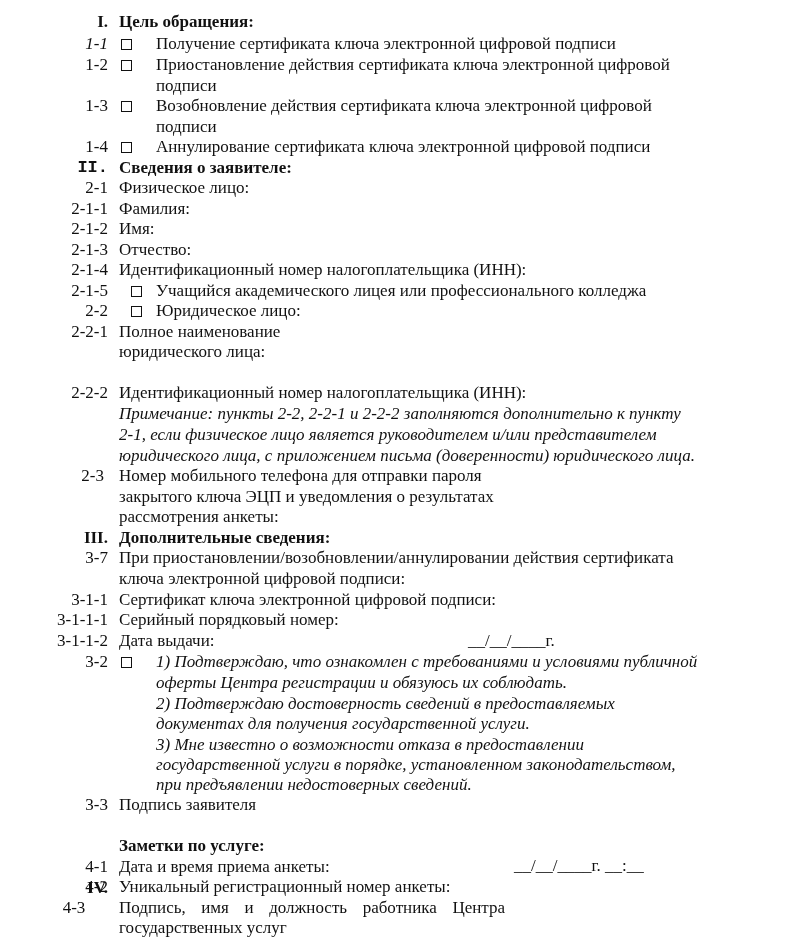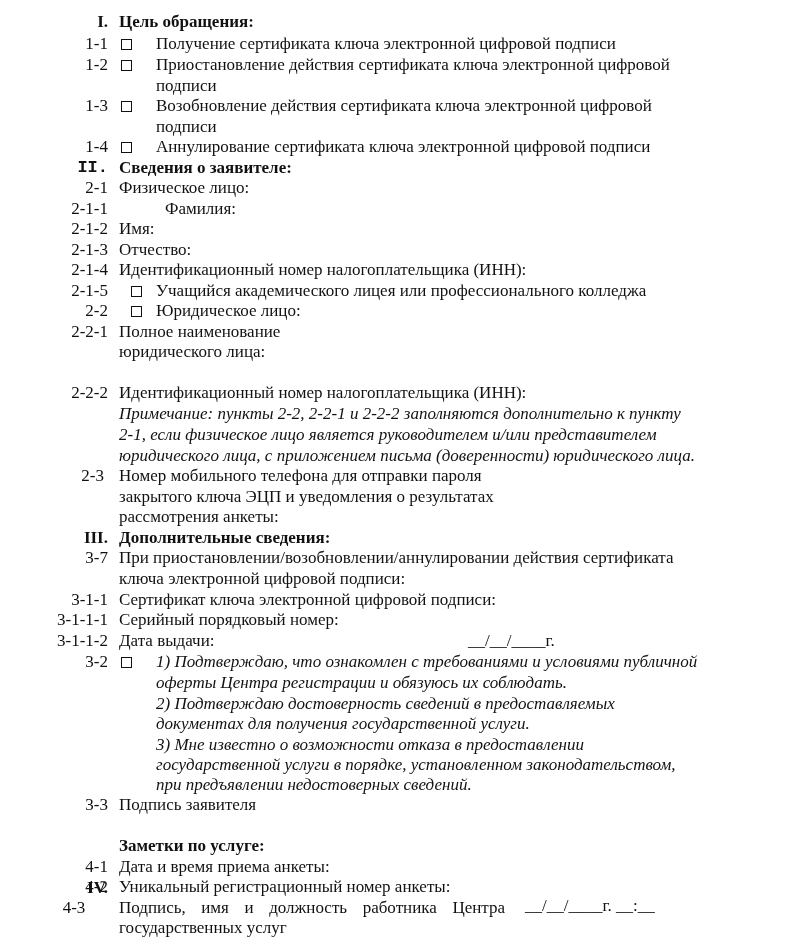--- a/index.html
+++ b/index.html
@@ -11,21 +11,21 @@
   .ital { font-style:italic; }
   .cb { position:absolute; width:11px; height:11px; border:1.6px solid #111; box-sizing:border-box; }
   .just { text-align:justify; text-align-last:justify; }
 </style>
 </head>
 <body>
 
 <div class="num bold" style="left:60px;width:48px;top:12px;">I.</div>
 <div class="line bold" style="left:119px;top:12px;">Цель обращения:</div>
 
-<div class="num" style="left:40px;width:68px;top:34px;">1-1</div>
+<div class="num" style="left:40px;width:68px;top:34px;font-style:italic;">1-1</div>
 <div class="cb" style="left:121px;top:39px;"></div>
 <div class="line" style="left:156px;top:34px;">Получение сертификата ключа электронной цифровой подписи</div>
 
 <div class="num" style="left:40px;width:68px;top:55px;">1-2</div>
 <div class="cb" style="left:121px;top:60px;"></div>
 <div class="line" style="left:156px;top:55px;">Приостановление действия сертификата ключа электронной цифровой</div>
 <div class="line" style="left:156px;top:76px;">подписи</div>
 
 <div class="num" style="left:40px;width:68px;top:96px;">1-3</div>
 <div class="cb" style="left:121px;top:101px;"></div>
@@ -36,21 +36,21 @@
 <div class="cb" style="left:121px;top:142px;"></div>
 <div class="line" style="left:156px;top:137px;">Аннулирование сертификата ключа электронной цифровой подписи</div>
 
 <div class="num bold" style="left:60px;width:48px;top:158px;font-family:Liberation Mono, monospace;">II.</div>
 <div class="line bold" style="left:119px;top:158px;">Сведения о заявителе:</div>
 
 <div class="num" style="left:40px;width:68px;top:178px;">2-1</div>
 <div class="line" style="left:119px;top:178px;">Физическое лицо:</div>
 
 <div class="num" style="left:40px;width:68px;top:199px;">2-1-1</div>
-<div class="line" style="left:119px;top:199px;margin-left:46px;">Фамилия:</div>
+<div class="line" style="left:119px;top:199px;">Фамилия:</div>
 
 <div class="num" style="left:40px;width:68px;top:219px;">2-1-2</div>
 <div class="line" style="left:119px;top:219px;">Имя:</div>
 
 <div class="num" style="left:40px;width:68px;top:240px;">2-1-3</div>
 <div class="line" style="left:119px;top:240px;">Отчество:</div>
 
 <div class="num" style="left:40px;width:68px;top:260px;">2-1-4</div>
 <div class="line" style="left:119px;top:260px;">Идентификационный номер налогоплательщика (ИНН):</div>
 
@@ -106,20 +106,20 @@
 <div class="line ital" style="left:156px;top:775px;">при предъявлении недостоверных сведений.</div>
 
 <div class="num" style="left:40px;width:68px;top:795px;">3-3</div>
 <div class="line" style="left:119px;top:795px;">Подпись заявителя</div>
 
 <div class="num bold" style="left:60px;width:48px;top:836px;margin-top:42px;">IV.</div>
 <div class="line bold" style="left:119px;top:836px;">Заметки по услуге:</div>
 
 <div class="num" style="left:40px;width:68px;top:857px;">4-1</div>
 <div class="line" style="left:119px;top:857px;">Дата и время приема анкеты:</div>
-<div class="line" style="left:514px;top:896px;margin-left:11px;">__/__/____г. __:__</div>
+<div class="line" style="left:514px;top:856px;">__/__/____г. __:__</div>
 
 <div class="num" style="left:40px;width:68px;top:877px;">4-2</div>
 <div class="line" style="left:119px;top:877px;">Уникальный регистрационный номер анкеты:</div>
 
 <div class="num" style="left:40px;width:68px;top:898px;text-align:center;">4-3</div>
 <div class="line just" style="left:119px;top:898px;width:386px;">Подпись, имя и должность работника Центра</div>
 <div class="line" style="left:119px;top:918px;">государственных услуг</div>
 
 </body></html>

